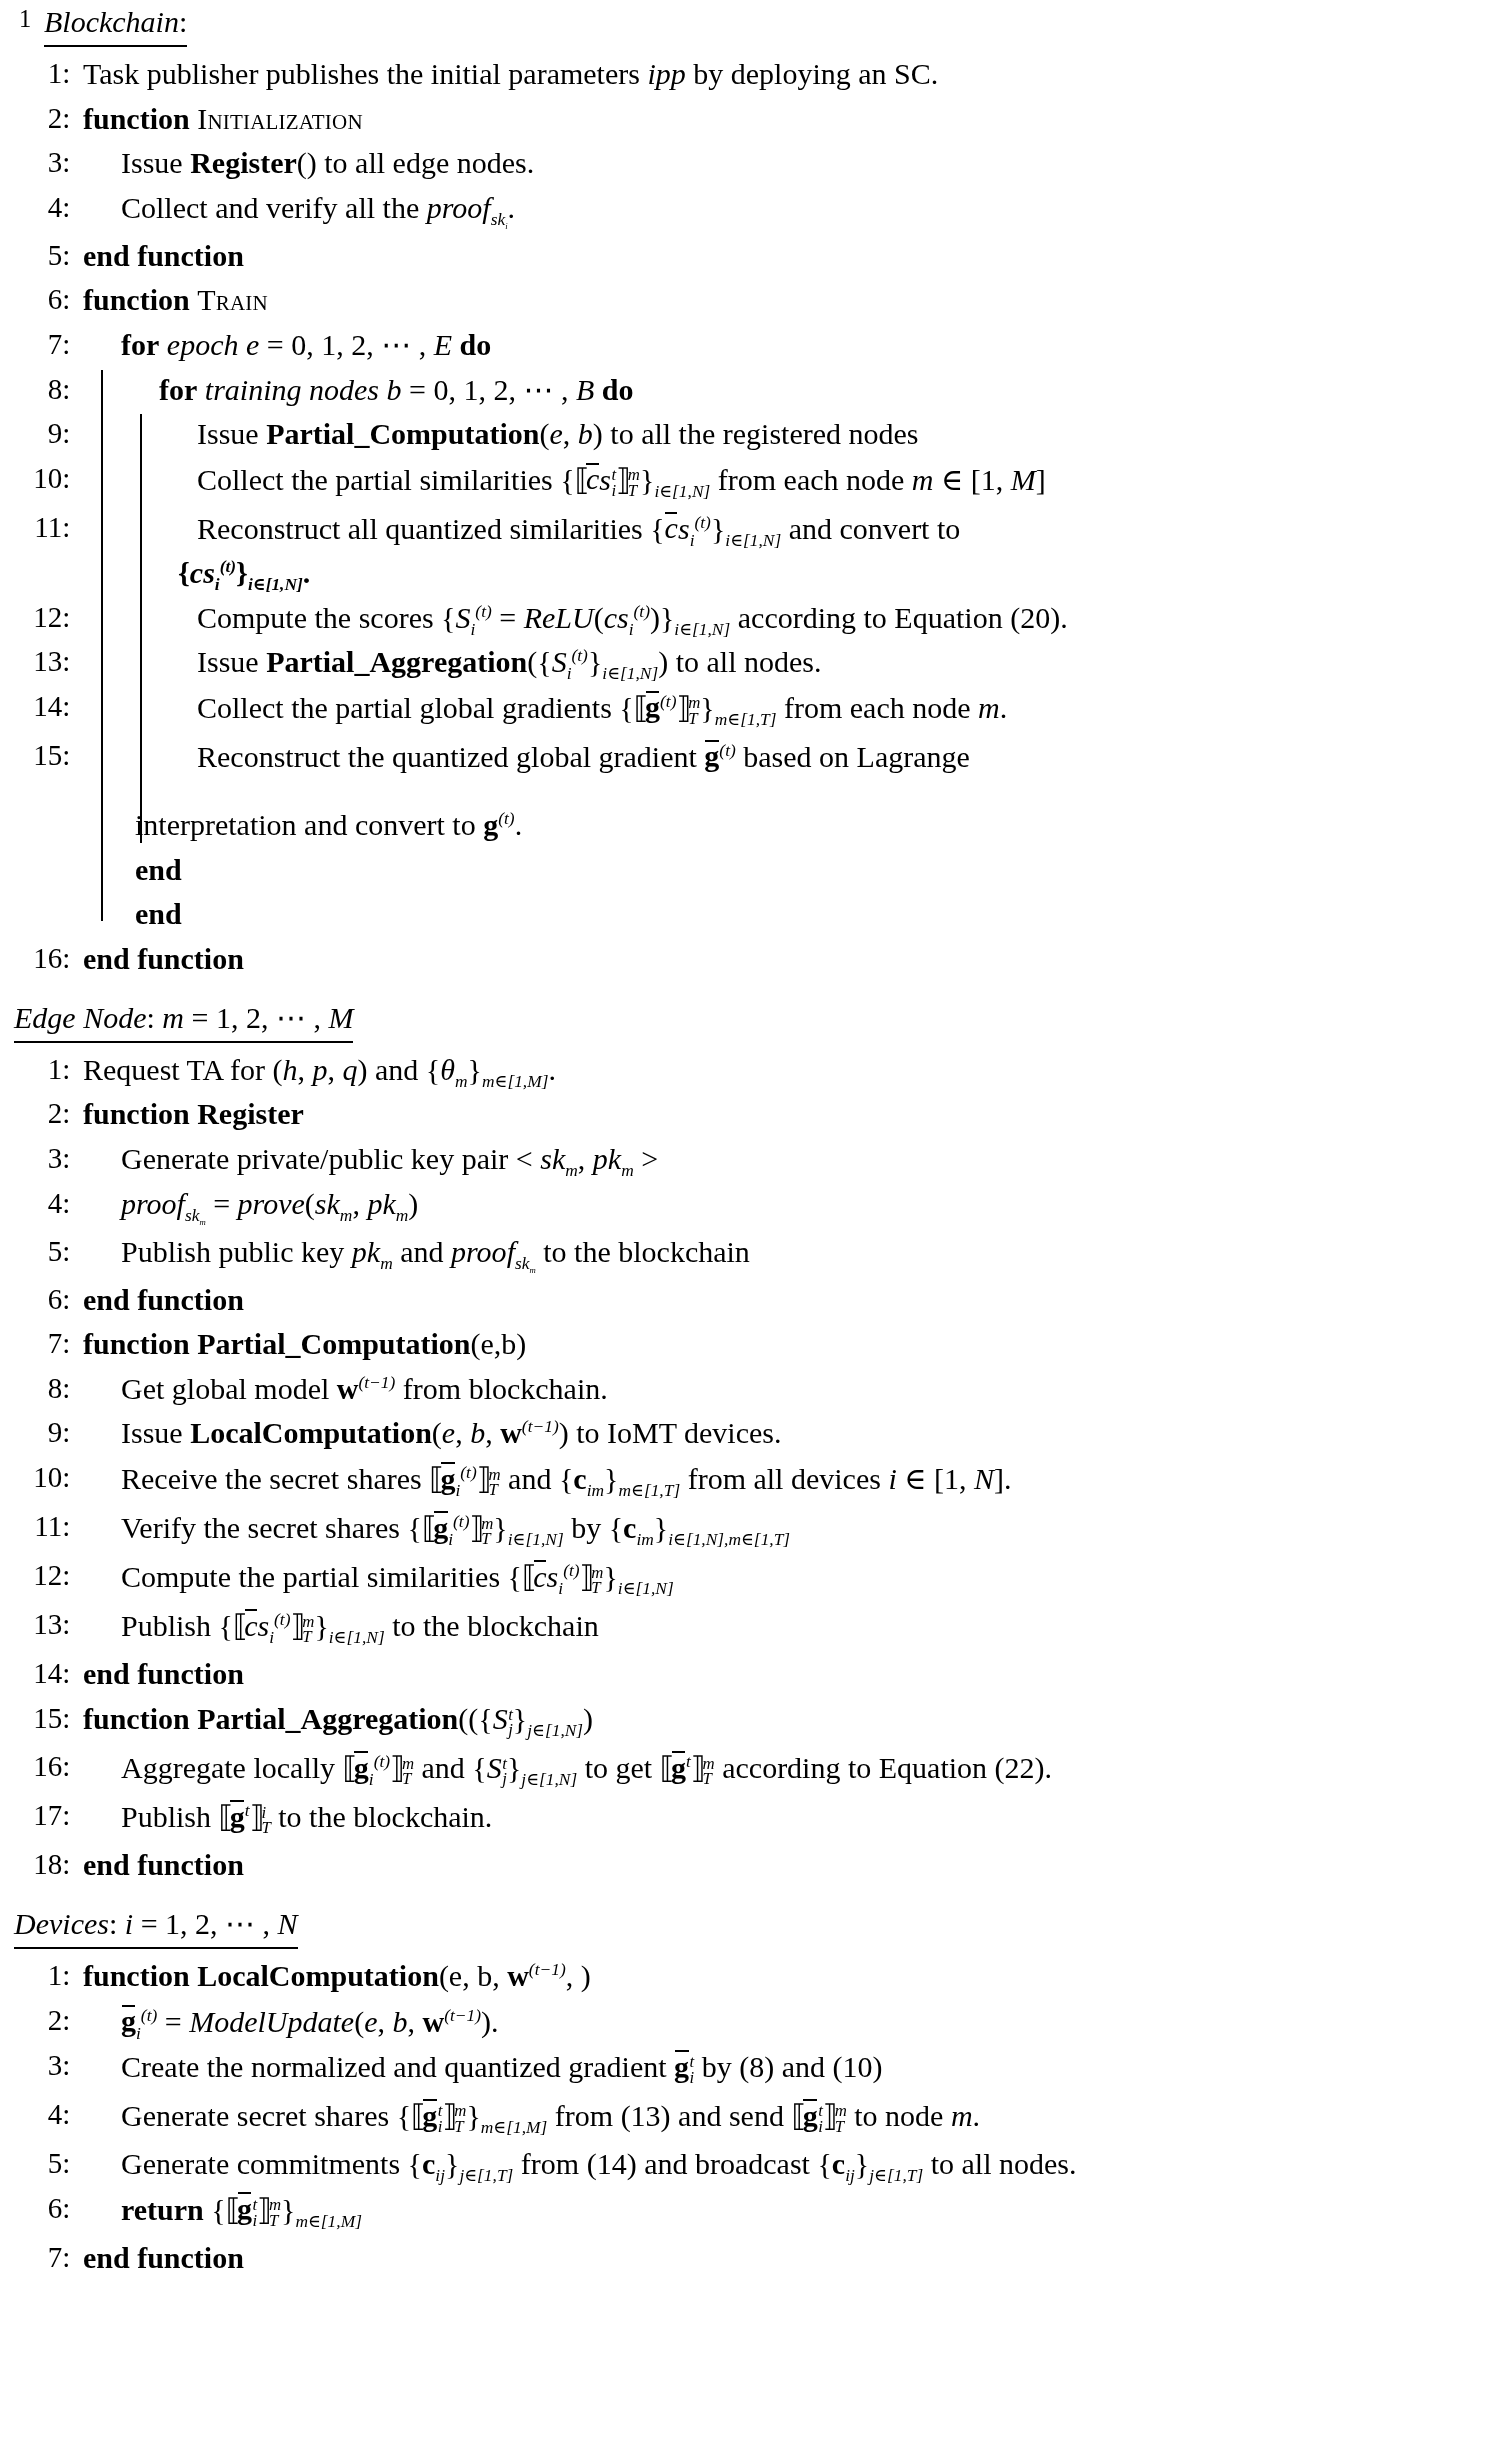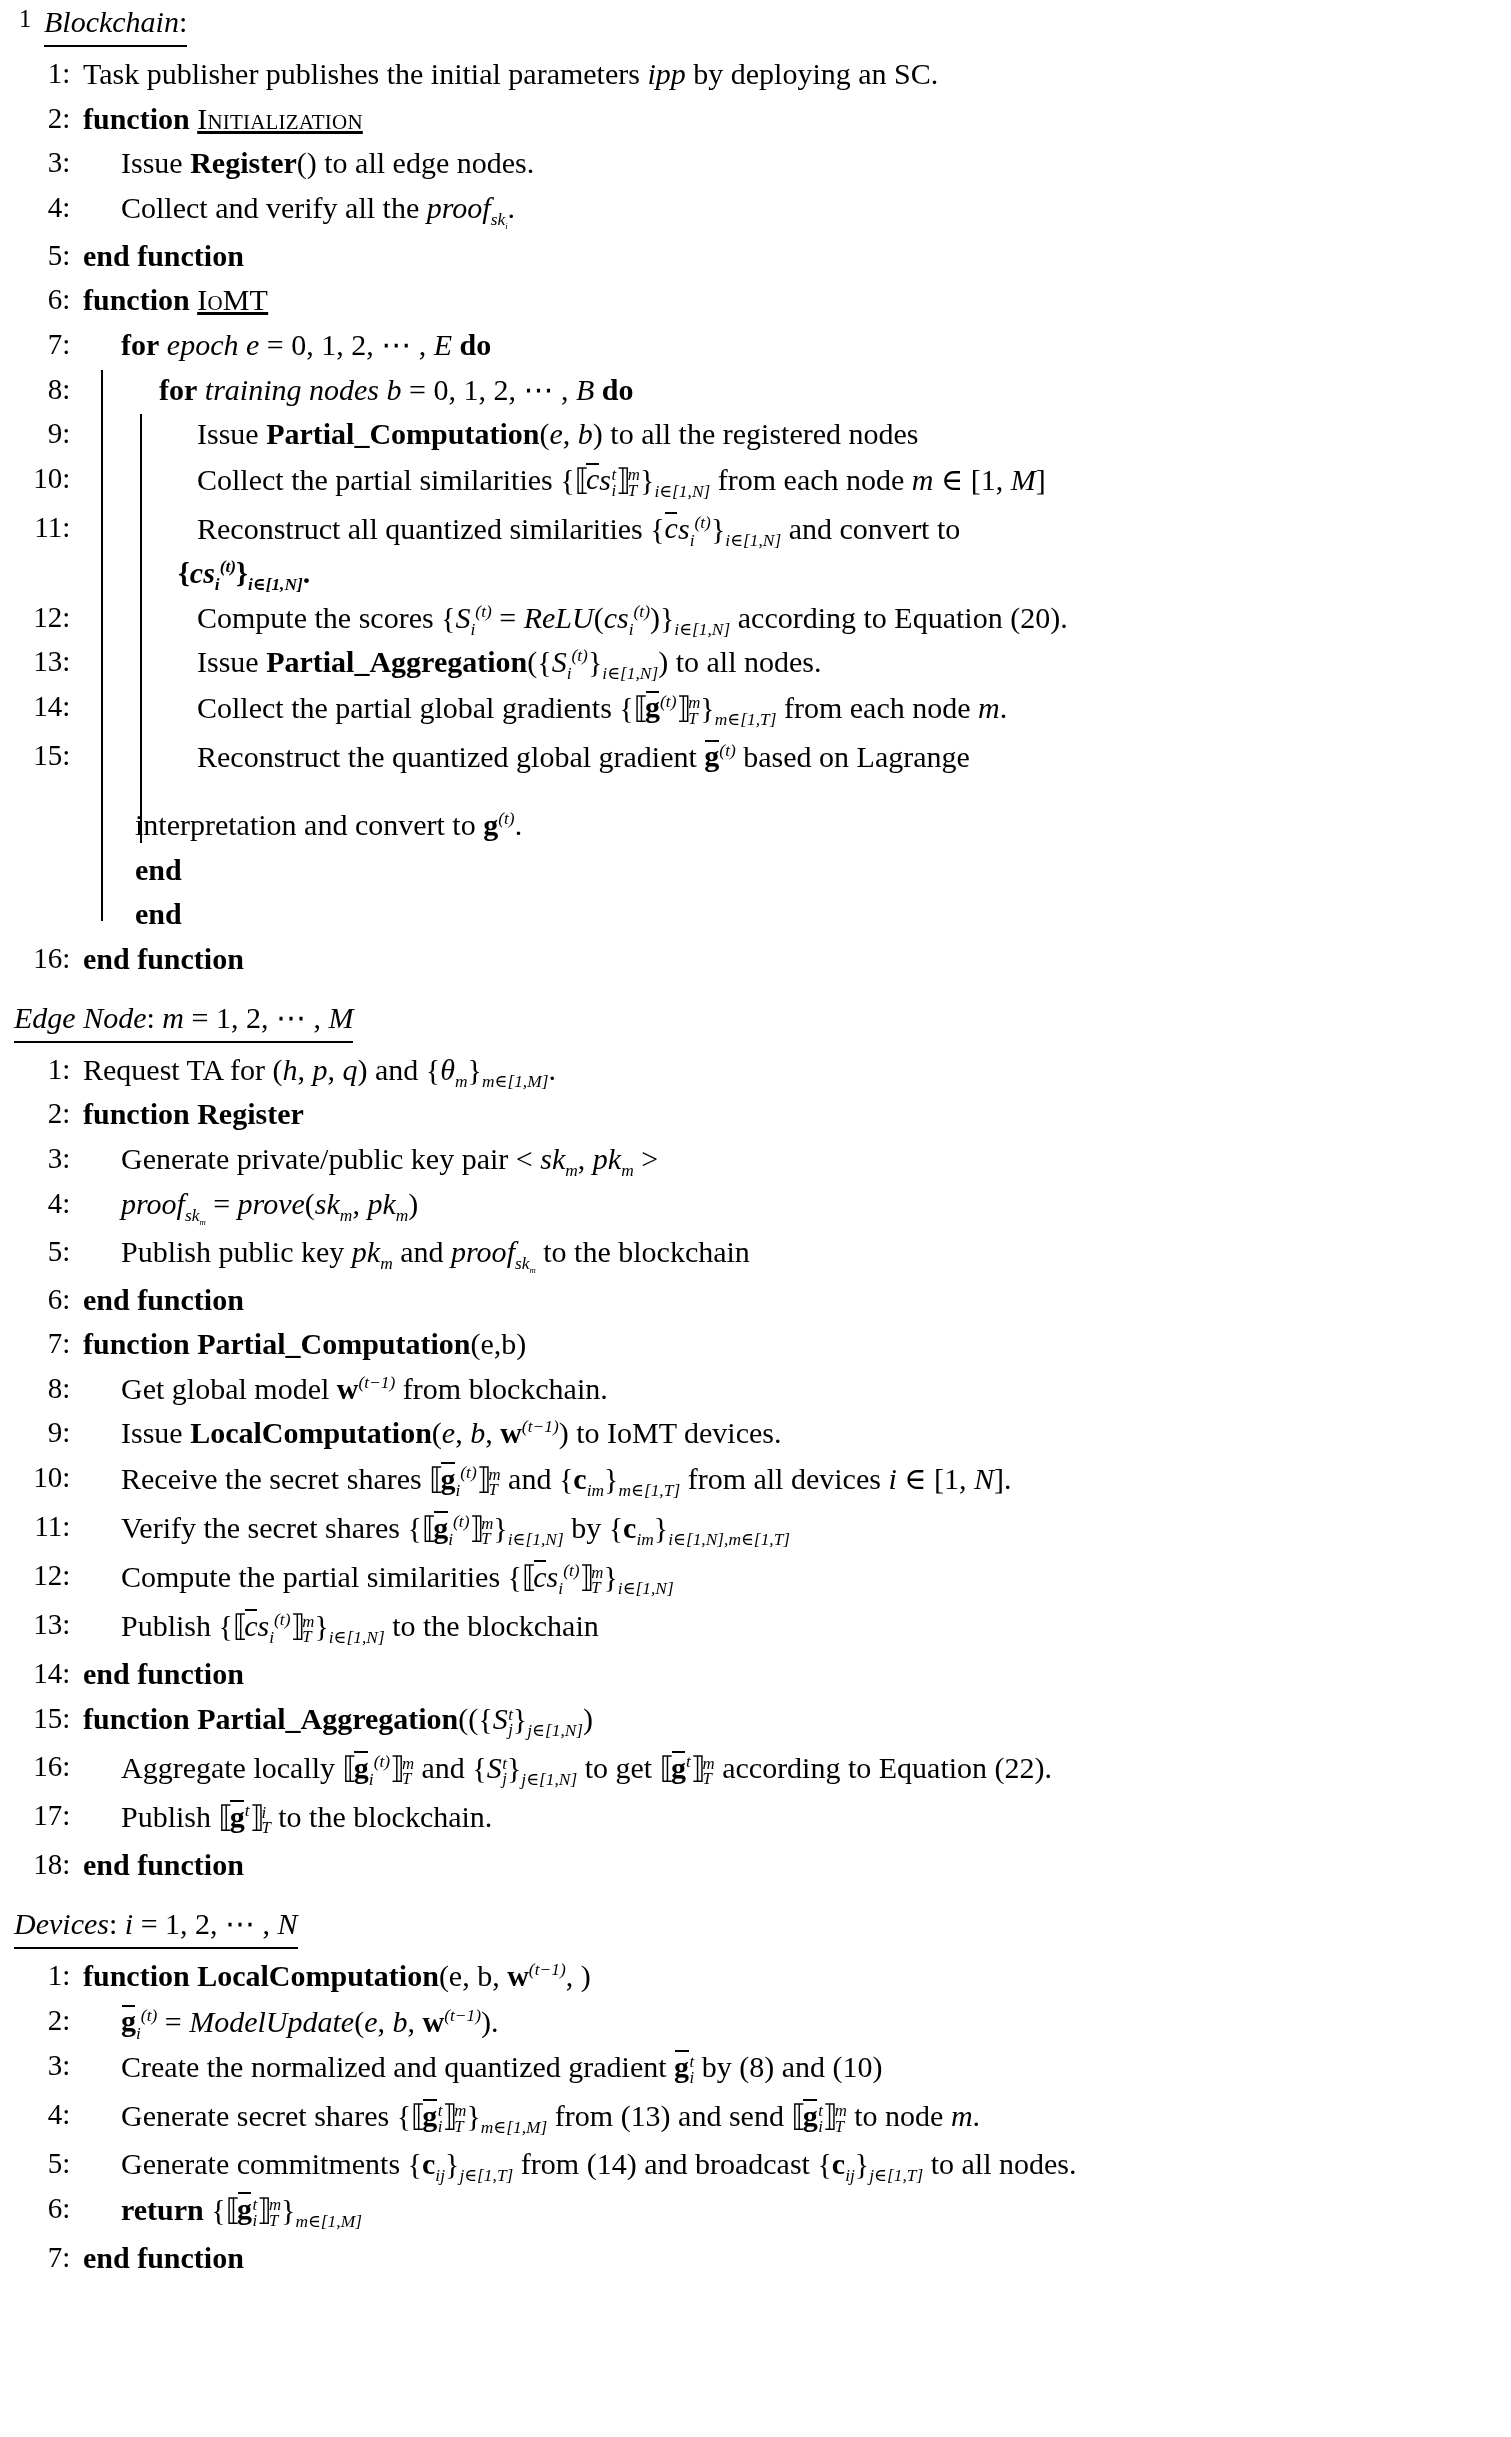--- a/index.html
+++ b/index.html
@@ -86,21 +86,21 @@
     width: 2.4px;
     background: #000;
     left: 0;
     top: 0;
   }
   #rule-outer { left: 101px; }
   #rule-inner { left: 140px; }
 
   
   .bf  { font-weight: bold; }
-  .sc  { font-variant: small-caps; letter-spacing: 0.2px; text-decoration: underline; }
+  .sc  { font-variant: small-caps; letter-spacing: 0.2px; }
   .mt  { font-style: italic; font-family: "Liberation Serif", serif; }
   .up  { font-style: normal; }
   .vec { font-weight: bold; font-style: normal; }
 
   sup, sub {
     font-size: 0.58em;
     line-height: 0;
     font-style: italic;
   }
   sup { vertical-align: super; }
@@ -170,21 +170,21 @@
     <div class="txt">Collect and verify all the <span class="mt">proo<i>f</i><sub>sk<span class="sub2">i</span></sub></span>.</div>
   </div>
 
   <div class="row i0">
     <div class="num">5:</div>
     <div class="txt"><span class="bf">end function</span></div>
   </div>
 
   <div class="row i0">
     <div class="num">6:</div>
-    <div class="txt"><span class="bf">function</span> <span class="sc">IoMT</span></div>
+    <div class="txt"><span class="bf">function</span> <span class="sc">Train</span></div>
   </div>
 
   <div class="row i1">
     <div class="num">7:</div>
     <div class="txt"><span class="bf">for</span> <span class="mt">epoch e</span> <span class="up">=</span> <span class="up">0, 1, 2, ⋯ ,</span> <span class="mt">E</span> <span class="bf">do</span></div>
   </div>
 
   <div style="position:relative;">
     <div class="vrule" id="rule-outer" style="top:2.9px;height:551px;"></div>
 

